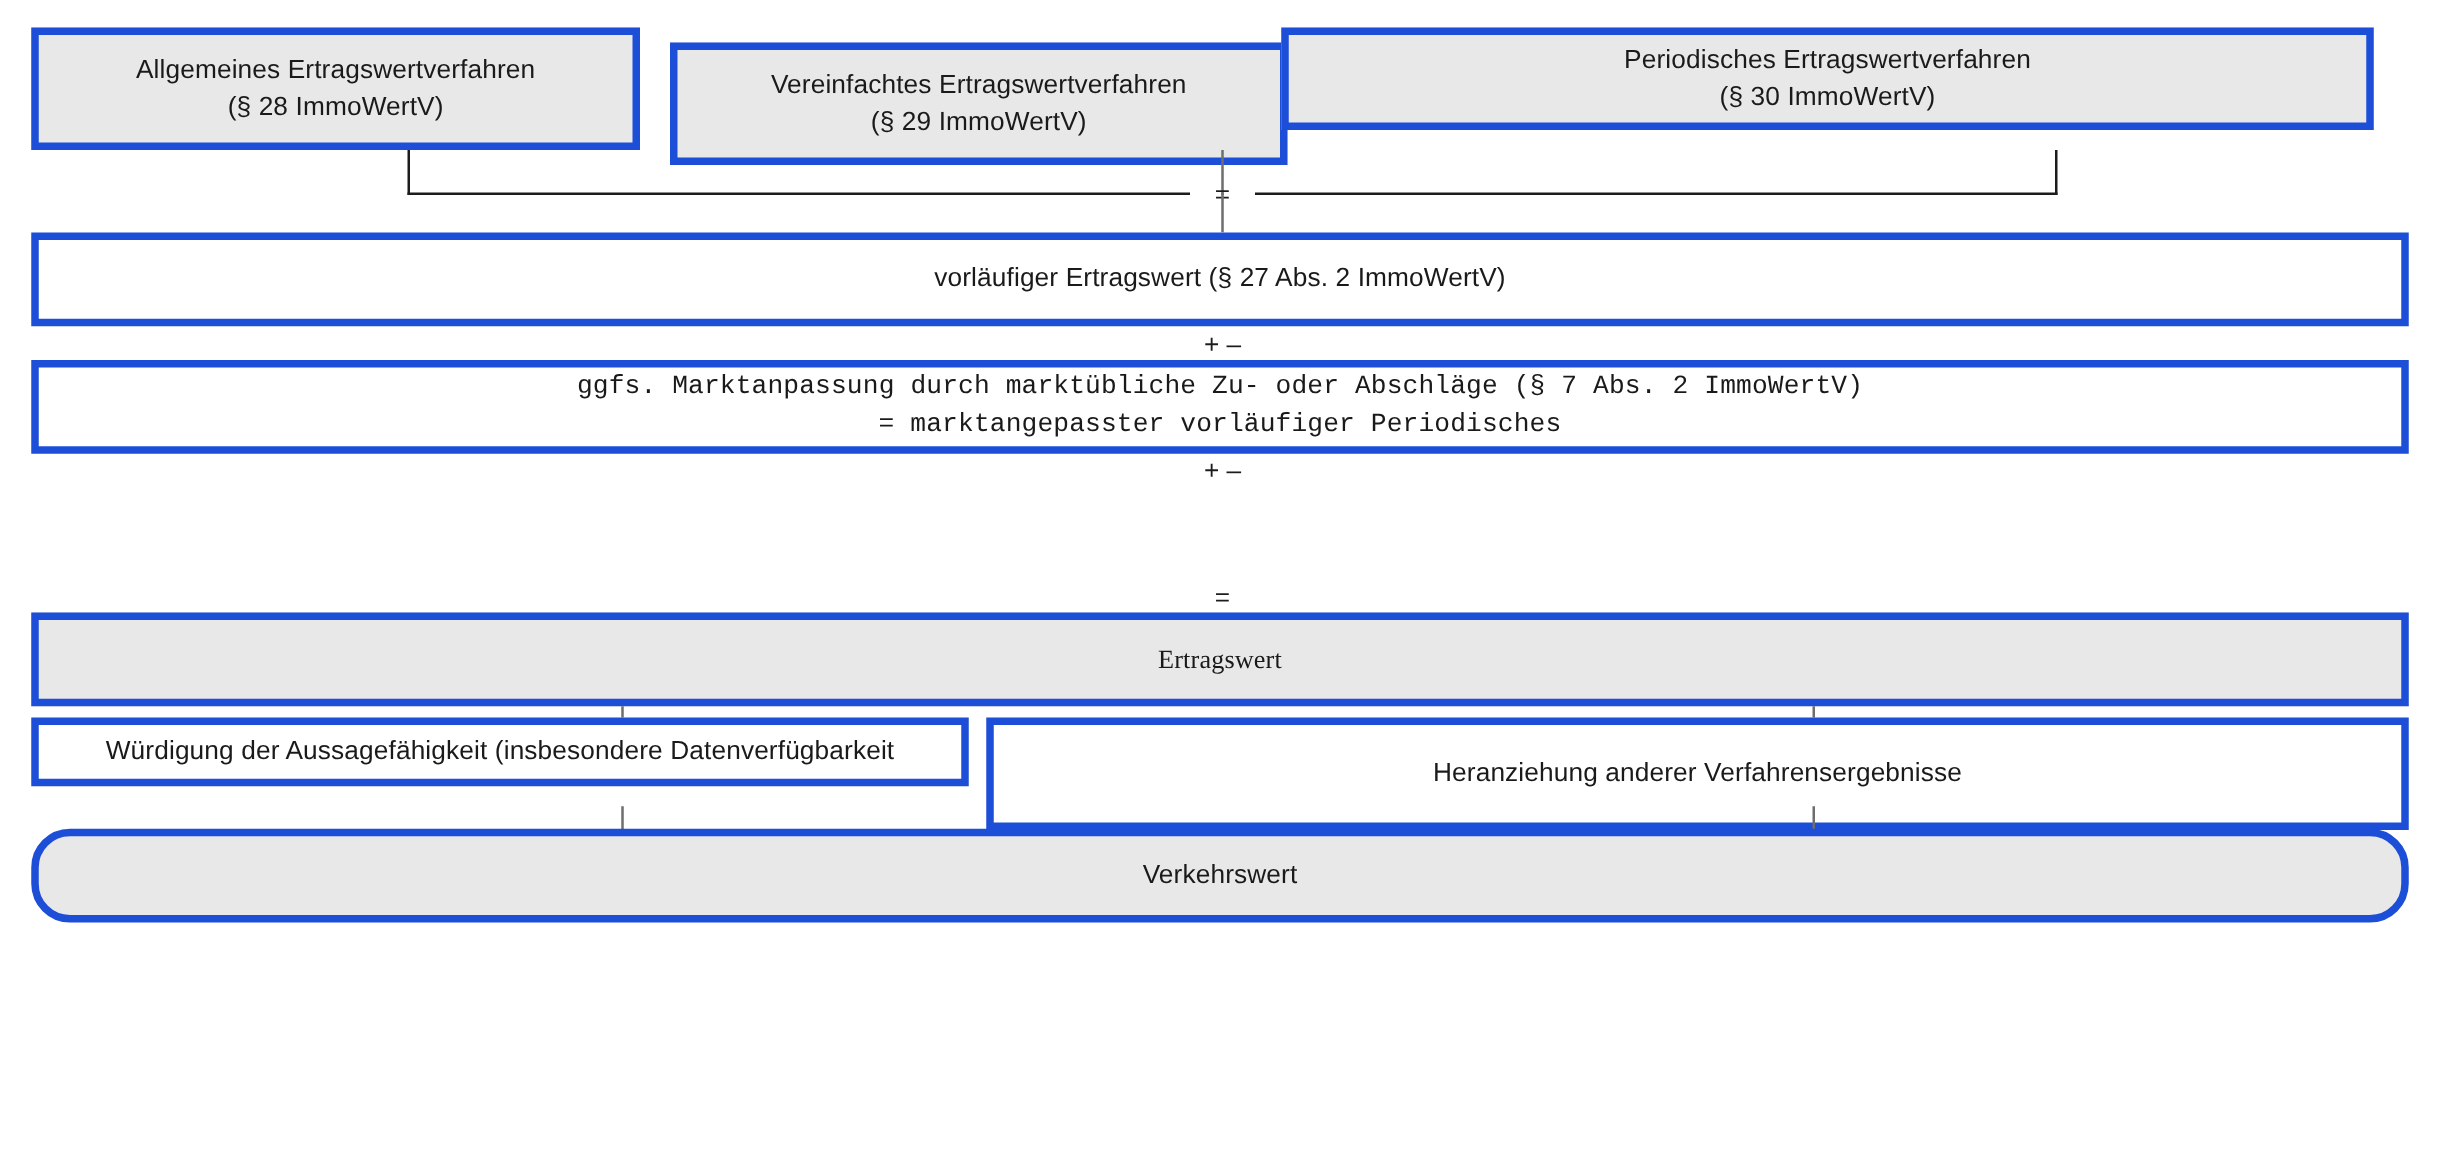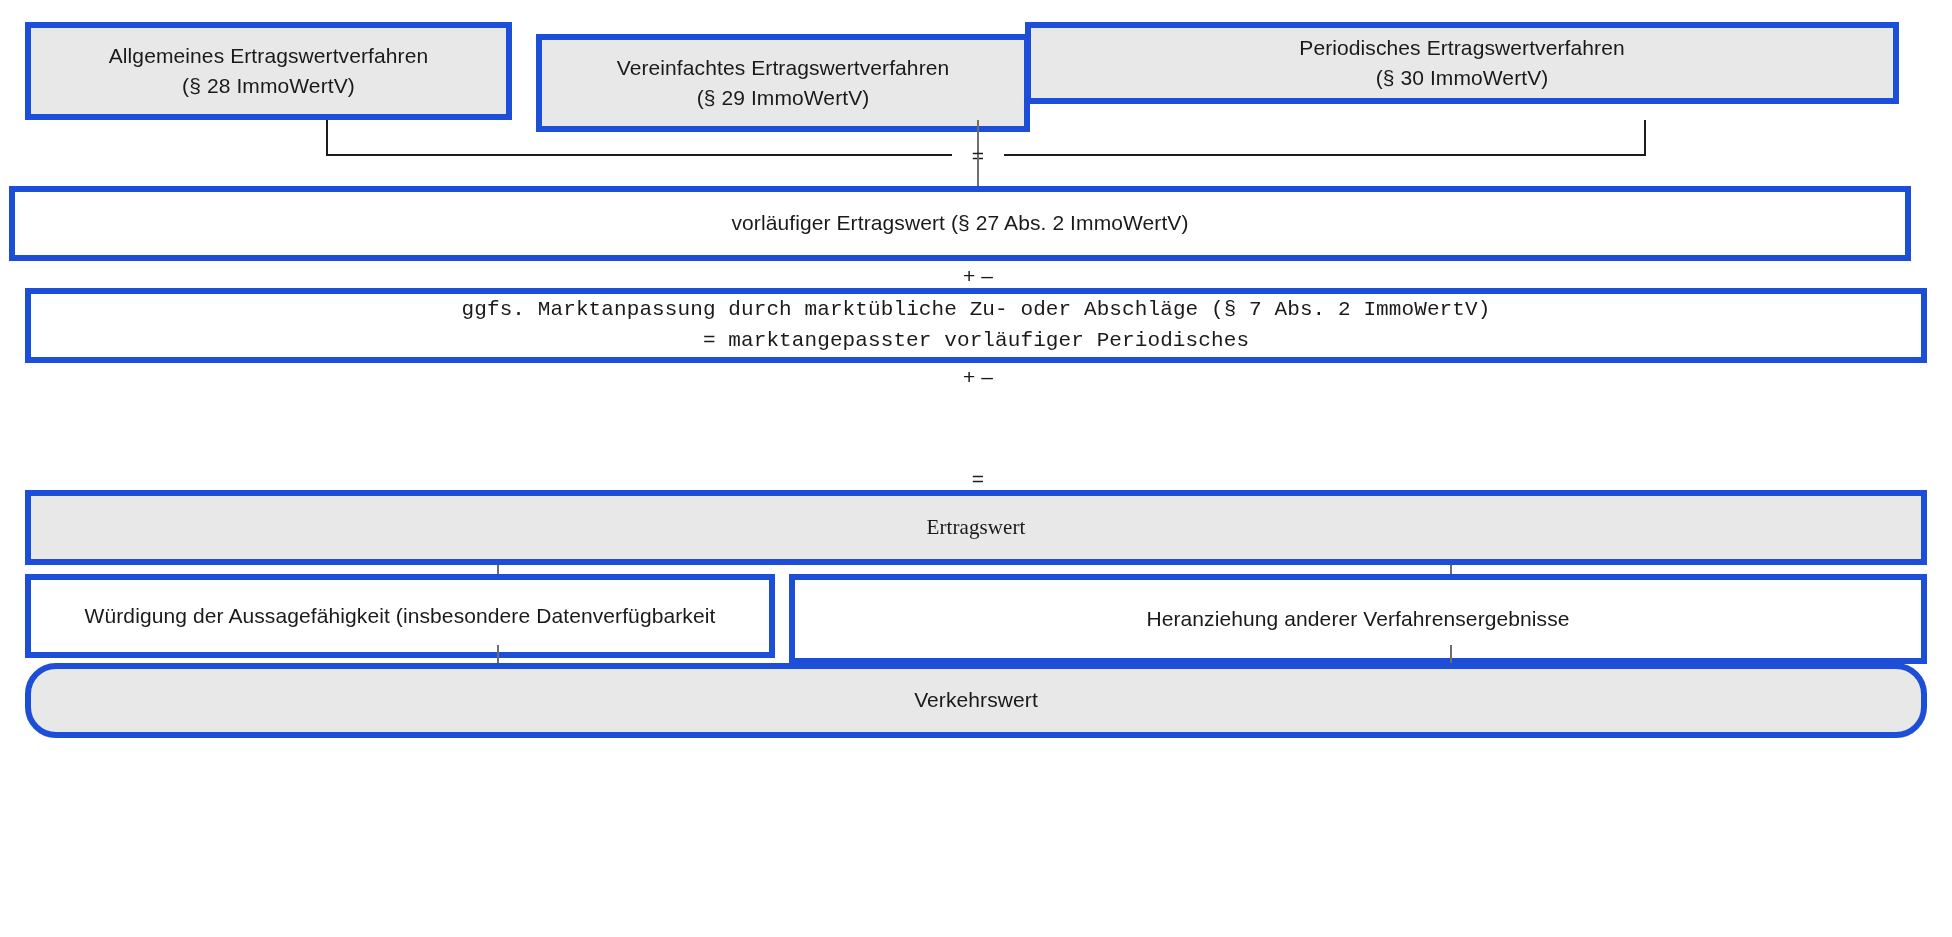--- a/index.html
+++ b/index.html
@@ -58,27 +58,27 @@
     background: #1c1c1c;
     height: 2px;
   }
 
   
   #box-allgemein  { left: 25px;   top: 22px;  width: 487px;  height: 98px; }
   #box-vereinfacht{ left: 536px;  top: 34px;  width: 494px;  height: 98px; }
   #box-periodisch { left: 1025px; top: 22px;  width: 874px;  height: 82px; }
 
   
-  #box-vorlaeufig { left: 9px;   top: 186px; width: 1902px; height: 75px; }
+  #box-vorlaeufig { left: 25px;   top: 186px; width: 1902px; height: 75px; }
   #box-markt      { left: 25px;   top: 288px; width: 1902px; height: 75px; font-family: Liberation Mono, monospace; }
   #box-besonderer { left: 25px;   top: 389px; width: 1902px; height: 75px; }
   #box-ertragswert{ left: 25px;   top: 490px; width: 1902px; height: 75px; font-family: Liberation Serif, serif; }
 
   
-  #box-wuerdigung { left: 25px;   top: 574px; width: 750px;  height: 84px; }
+  #box-wuerdigung { left: 25px;   top: 574px; width: 750px;  height: 55px; }
   #box-heranziehung{left: 789px;  top: 574px; width: 1138px; height: 90px; }
   #box-verkehrswert{left: 25px;   top: 663px; width: 1902px; height: 75px; border-radius: 31px; }
 </style>
 </head>
 <body>
 
 <div id="diagram">
 
   <div class="box shaded" id="box-allgemein">
     <div>

